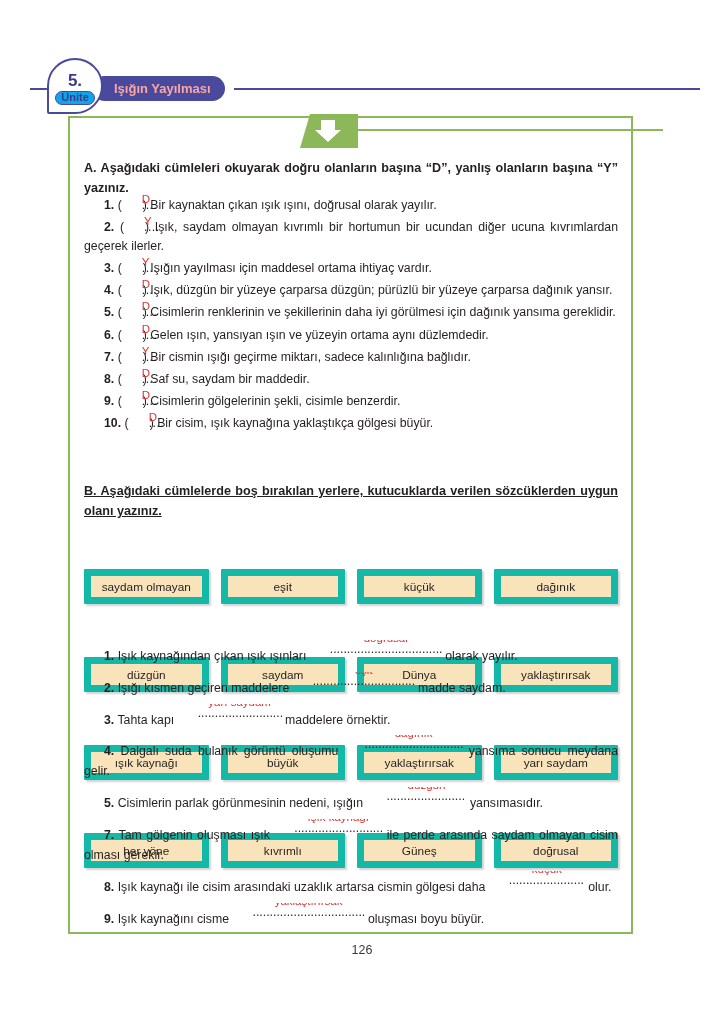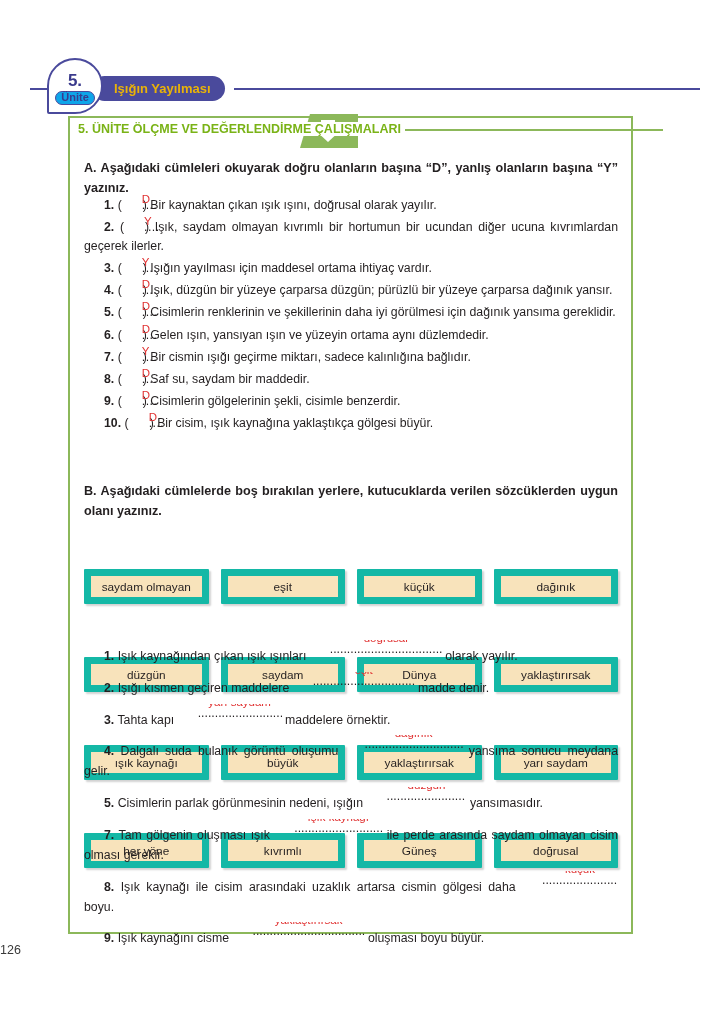--- a/index.html
+++ b/index.html
@@ -82,21 +82,21 @@
     top: 18px;
     height: 25px;
     background: #4a4a9c;
     border-radius: 13px;
     display: flex;
     align-items: center;
     padding: 0 14px 0 22px;
     z-index: 2;
   }
   .unit-pill span {
-    color: #eab308;
+    color: #fca5a5;
     font-size: 13px;
     font-weight: bold;
     white-space: nowrap;
   }
 
   
   .content-box {
     position: absolute;
     left: 68px;
     top: 116px;
@@ -154,21 +154,21 @@
 
   
   .section-intro {
     position: absolute;
     font-size: 12.6px;
     font-weight: bold;
     line-height: 1.62;
     text-align: justify;
   }
   #introA { left: 84px; top: 158px; width: 534px; }
-  #introB { left: 84px; top: 481px; width: 534px; }
+  #introB { left: 84px; top: 481px; width: 534px; text-decoration: underline; }
 
   .q-list {
     position: absolute;
     left: 84px;
     width: 534px;
   }
   #listA { top: 196px; }
 
   .q-item {
     font-size: 12.3px;
@@ -267,20 +267,21 @@
   .blank.w7 { width: 108px; }
   .blank.w8 { width: 96px;  }
   .blank.w9 { width: 132px; }
 
   
   .page-number {
     position: absolute;
     left: 0;
     top: 943px;
     width: 724px;
+    text-align: center;
     font-size: 12.5px;
     color: #3a3a3a;
   }
 </style>
 </head>
 <body>
 
 <div class="unit-header">
   <div class="unit-rule left"></div>
   <div class="unit-rule right"></div>
@@ -297,21 +298,20 @@
 </div>
 
 <div class="content-box"></div>
 
 <div class="banner">
   <div class="banner-line"></div>
   <div class="banner-arrowbox"></div>
   <svg class="banner-arrow" viewBox="0 0 26 24">
     <polygon points="6,1 20,1 20,11 26,11 13,23 0,11 6,11" fill="#ffffff"></polygon>
   </svg>
-  <div class="banner-title">5. ÜNİTE ÖLÇME VE DEĞERLENDİRME ÇALIŞMALARI</div>
 </div>
 
 <div class="section-intro" id="introA">A. Aşağıdaki cümleleri okuyarak doğru olanların başına “D”, yanlış olanların başına “Y” yazınız.</div>
 
 <div class="q-list" id="listA">
     <p class="q-item"><span class="q-num">1.</span> (<span class="tf-slot"><span class="tf-dots">....</span><span class="tf-ans">D</span></span>) <span>Bir kaynaktan çıkan ışık ışını, doğrusal olarak yayılır.</span></p>
     <p class="q-item"><span class="q-num">2.</span> (<span class="tf-slot"><span class="tf-dots">....</span><span class="tf-ans">Y</span></span>) <span>Işık, saydam olmayan kıvrımlı bir hortumun bir ucundan diğer ucuna kıvrımlardan geçerek ilerler.</span></p>
     <p class="q-item"><span class="q-num">3.</span> (<span class="tf-slot"><span class="tf-dots">....</span><span class="tf-ans">Y</span></span>) <span>Işığın yayılması için maddesel ortama ihtiyaç vardır.</span></p>
     <p class="q-item"><span class="q-num">4.</span> (<span class="tf-slot"><span class="tf-dots">....</span><span class="tf-ans">D</span></span>) <span>Işık, düzgün bir yüzeye çarparsa düzgün; pürüzlü bir yüzeye çarparsa dağınık yansır.</span></p>
     <p class="q-item"><span class="q-num">5.</span> (<span class="tf-slot"><span class="tf-dots">....</span><span class="tf-ans">D</span></span>) <span>Cisimlerin renklerinin ve şekillerinin daha iyi görülmesi için dağınık yansıma gereklidir.</span></p>
@@ -338,22 +338,22 @@
     <div class="word-box">yaklaştırırsak</div>
     <div class="word-box">yarı saydam</div>
     <div class="word-box">her yöne</div>
     <div class="word-box">kıvrımlı</div>
     <div class="word-box">Güneş</div>
     <div class="word-box">doğrusal</div>
   </div>
 
 <div id="listB">
     <p class="fb-item"><span class="q-num">1.</span> <span>Işık kaynağından çıkan ışık ışınları</span> <span class="blank w1"><span>..................................</span><span class="ans">doğrusal</span></span> <span>olarak yayılır.</span></p>
-    <p class="fb-item"><span class="q-num">2.</span> <span>Işığı kısmen geçiren maddelere</span> <span class="blank w2"><span>..................................</span><span class="ans">eşit</span></span> <span>madde denir.</span></p>
+    <p class="fb-item"><span class="q-num">2.</span> <span>Işığı kısmen geçiren maddelere</span> <span class="blank w2"><span>..................................</span><span class="ans">eşit</span></span> <span>madde saydam.</span></p>
     <p class="fb-item"><span class="q-num">3.</span> <span>Tahta kapı</span> <span class="blank w3"><span>..................................</span><span class="ans">yarı saydam</span></span> <span>maddelere örnektir.</span></p>
     <p class="fb-item"><span class="q-num">4.</span> <span>Dalgalı suda bulanık görüntü oluşumu</span> <span class="blank w4"><span>..................................</span><span class="ans">dağınık</span></span> <span>yansıma sonucu meydana gelir.</span></p>
     <p class="fb-item"><span class="q-num">5.</span> <span>Cisimlerin parlak görünmesinin nedeni, ışığın</span> <span class="blank w5"><span>..................................</span><span class="ans">düzgün</span></span> <span>yansımasıdır.</span></p>
     <p class="fb-item"><span class="q-num">7.</span> <span>Tam gölgenin oluşması ışık</span> <span class="blank w7"><span>..................................</span><span class="ans">ışık kaynağı</span></span> <span>ile perde arasında saydam olmayan cisim olması gerekir.</span></p>
-    <p class="fb-item"><span class="q-num">8.</span> <span>Işık kaynağı ile cisim arasındaki uzaklık artarsa cismin gölgesi daha</span> <span class="blank w8"><span>..................................</span><span class="ans">küçük</span></span> <span>boyu.</span></p>
+    <p class="fb-item"><span class="q-num">8.</span> <span>Işık kaynağı ile cisim arasındaki uzaklık artarsa cismin gölgesi daha</span> <span class="blank w8"><span>..................................</span><span class="ans">küçük</span></span> <span>olur.</span></p>
     <p class="fb-item"><span class="q-num">9.</span> <span>Işık kaynağını cisme</span> <span class="blank w9"><span>..................................</span><span class="ans">yaklaştırırsak</span></span> <span>oluşması boyu büyür.</span></p>
   </div>
 
 <div class="page-number">126</div>
 
 </body></html>

